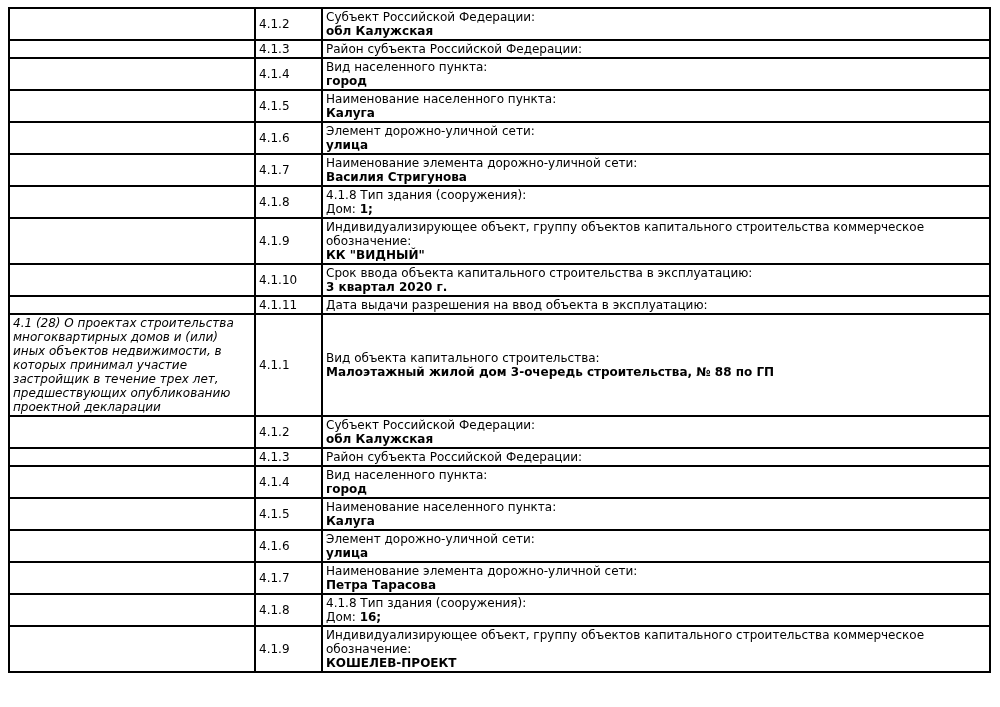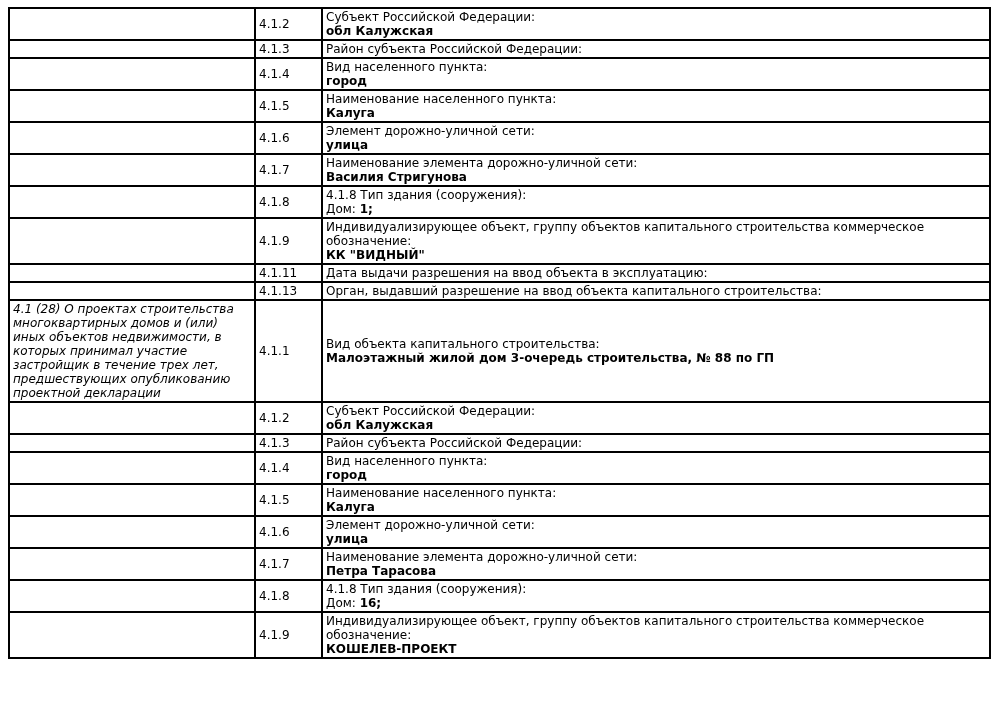--- a/index.html
+++ b/index.html
@@ -149,36 +149,36 @@
     <td class="c3">
       <div class="field-label">Индивидуализирующее объект, группу объектов капитального строительства коммерческое обозначение:</div>
       <div class="field-value"><span></span><b>КК "ВИДНЫЙ"</b></div>
     </td>
   </tr>
       <tr>
     <td class="c1">
       <div class="section-text"></div>
     </td>
     <td class="c2">
+      <span>4.1.10</span>
+    </td>
+    <td class="c3">
+      <div class="field-label">Срок ввода объекта капитального строительства в эксплуатацию:</div>
+      <div class="field-value"><span></span><b>3 квартал 2020 г.</b></div>
+    </td>
+  </tr>
+      <tr>
+    <td class="c1">
+      <div class="section-text"></div>
+    </td>
+    <td class="c2">
       <span>4.1.11</span>
     </td>
     <td class="c3">
       <div class="field-label">Дата выдачи разрешения на ввод объекта в эксплуатацию:</div>
-
-    </td>
-  </tr>
-      <tr>
-    <td class="c1">
-      <div class="section-text"></div>
-    </td>
-    <td class="c2">
-      <span>4.1.13</span>
-    </td>
-    <td class="c3">
-      <div class="field-label">Орган, выдавший разрешение на ввод объекта капитального строительства:</div>
 
     </td>
   </tr>
       <tr>
     <td class="c1">
       <div class="section-text">4.1 (28) О проектах строительства многоквартирных домов и (или) иных объектов недвижимости, в которых принимал участие застройщик в течение трех лет, предшествующих опубликованию проектной декларации</div>
     </td>
     <td class="c2">
       <span>4.1.1</span>
     </td>

